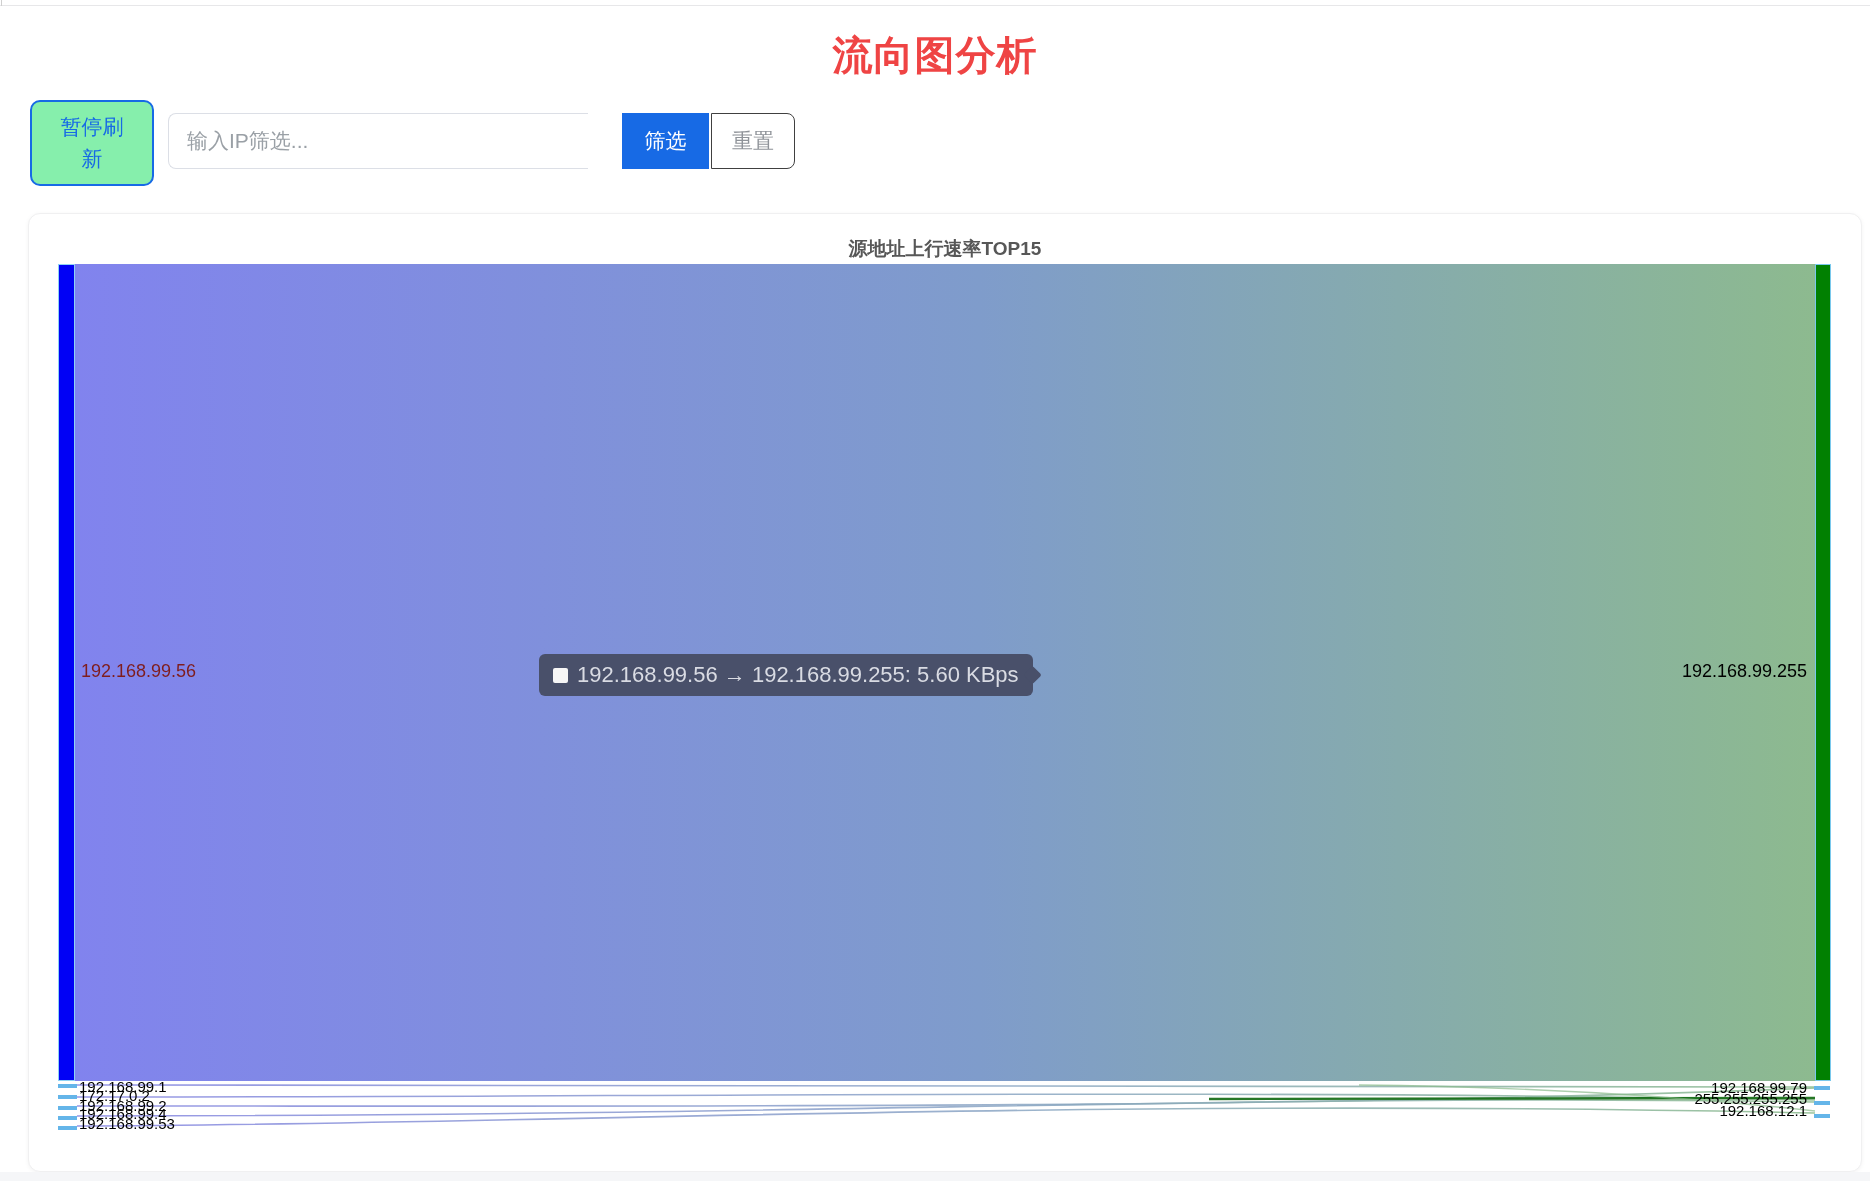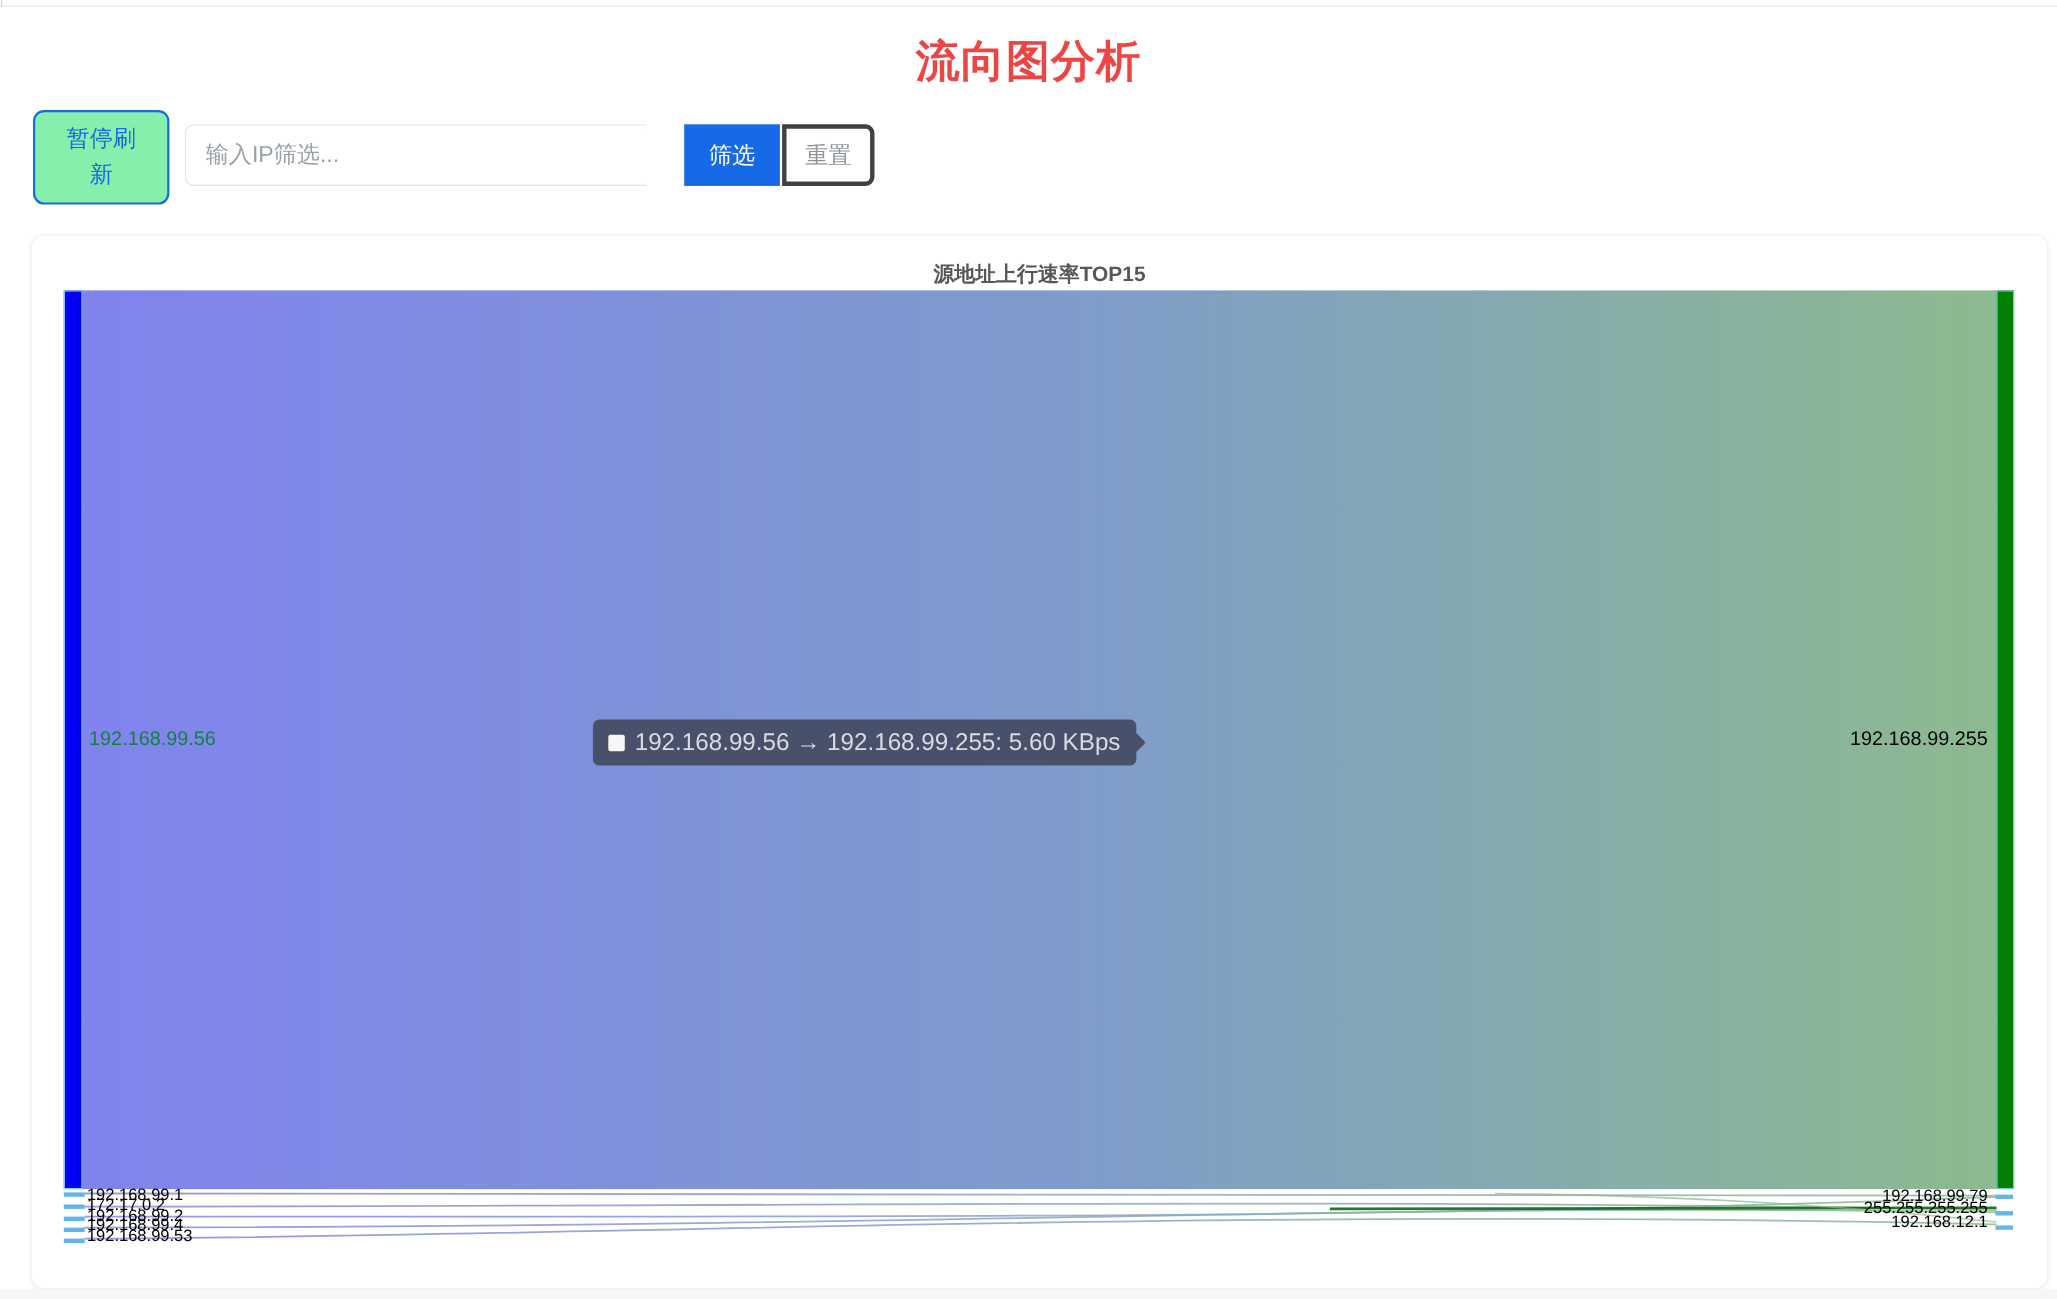--- a/index.html
+++ b/index.html
@@ -19,38 +19,38 @@
     font-size:21px; line-height:32px; text-align:center; padding:2px 22px; cursor:pointer;
     font-family:inherit; }
   .input-group { position:absolute; left:168px; top:113px; height:56px; display:flex; }
   .ip-input { width:420px; height:56px; border:1px solid #dcdfe6; border-right:none;
     border-radius:8px 0 0 8px; font-size:21px; padding:0 18px; color:#333; outline:none;
     font-family:inherit; }
   .ip-input::placeholder { color:#9aa0a6; }
   .btn-filter { width:87px; height:56px; background:#176ae5; color:#fff; border:none;
     font-size:21px; cursor:pointer; font-family:inherit;margin-left:34px; }
   .btn-reset { width:84px; height:56px; background:#fff; color:#8f9399;
-    border:4px solid #404040; border-radius:0 8px 8px 0; font-size:21px; cursor:pointer;
+    border:1px solid #404040; border-radius:0 8px 8px 0; font-size:21px; cursor:pointer;
     margin-left:2px; font-family:inherit; }
 
   
   .card { position:absolute; left:28px; top:213px; width:1834px; height:959px;
     background:#fff; border:1px solid #f0f0f1; border-radius:12px;
     box-shadow:0 1px 4px rgba(0,0,0,.05); overflow:hidden; }
   .chart-title { position:absolute; top:22px; left:0; width:100%; text-align:center;
     font-size:19px; font-weight:bold; color:#575757; }
 
   .flow-main { position:absolute; left:46px; top:50px; width:1740px; height:817px;
     background:linear-gradient(90deg,#8183ee 0%,#7f9ccb 52%,#8dba8f 100%); }
   .node-left { position:absolute; left:29px; top:50px; width:17px; height:817px;
     background:#0101f5; border:1.5px solid #8ed2f5; }
   .node-right { position:absolute; left:1786px; top:50px; width:16px; height:817px;
     background:#018001; border:1.5px solid #79c8ec; }
 
-  .label-source { position:absolute; left:52px; top:447px; font-size:18px; color:#15803d; }
+  .label-source { position:absolute; left:52px; top:447px; font-size:18px; color:#7f1d1d; }
   .label-target { position:absolute; right:54px; top:447px; font-size:18px; color:#000;text-align:right; }
 
   .tooltip { position:absolute; left:510px; top:440px; height:42px; display:flex;
     align-items:center; gap:9px; background:#49506a; border-radius:6px; padding:0 14px;
     color:#d9dbe3; font-size:22px; white-space:nowrap; }
   .tooltip::after { content:''; position:absolute; right:-6px; top:50%;
     transform:translateY(-50%) rotate(45deg); width:13px; height:13px; background:#49506a;
     border-radius:2px; }
   .tooltip .marker { width:15px; height:15px; background:#f6f6f6; border-radius:2px; flex:0 0 auto; }
 

